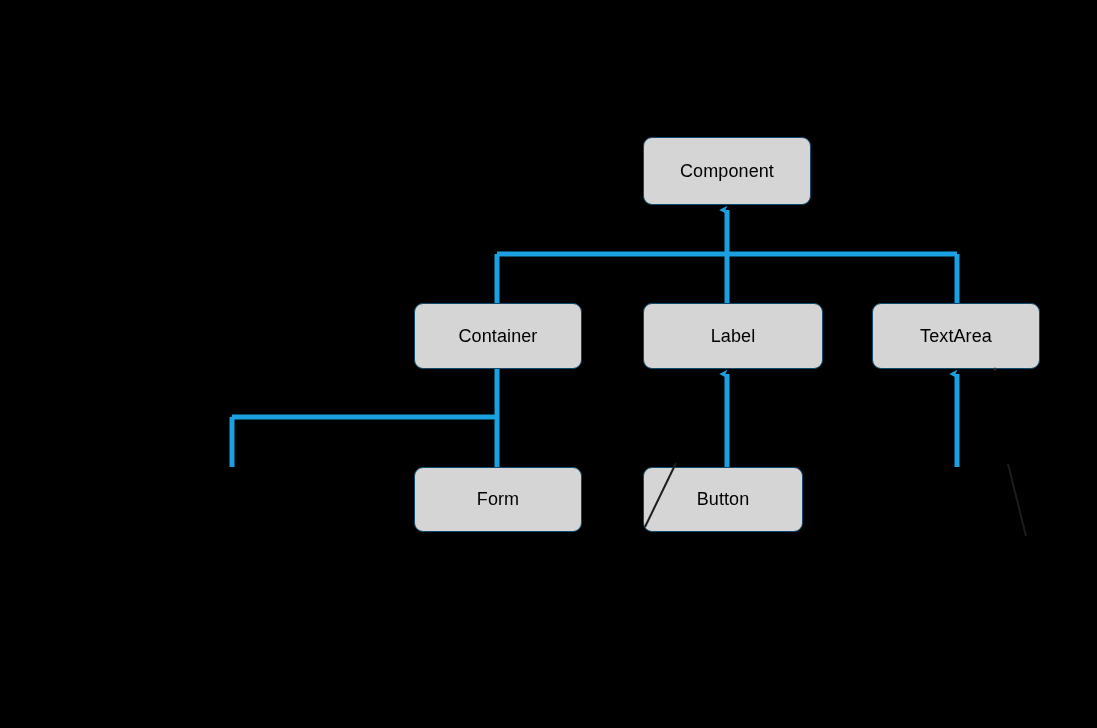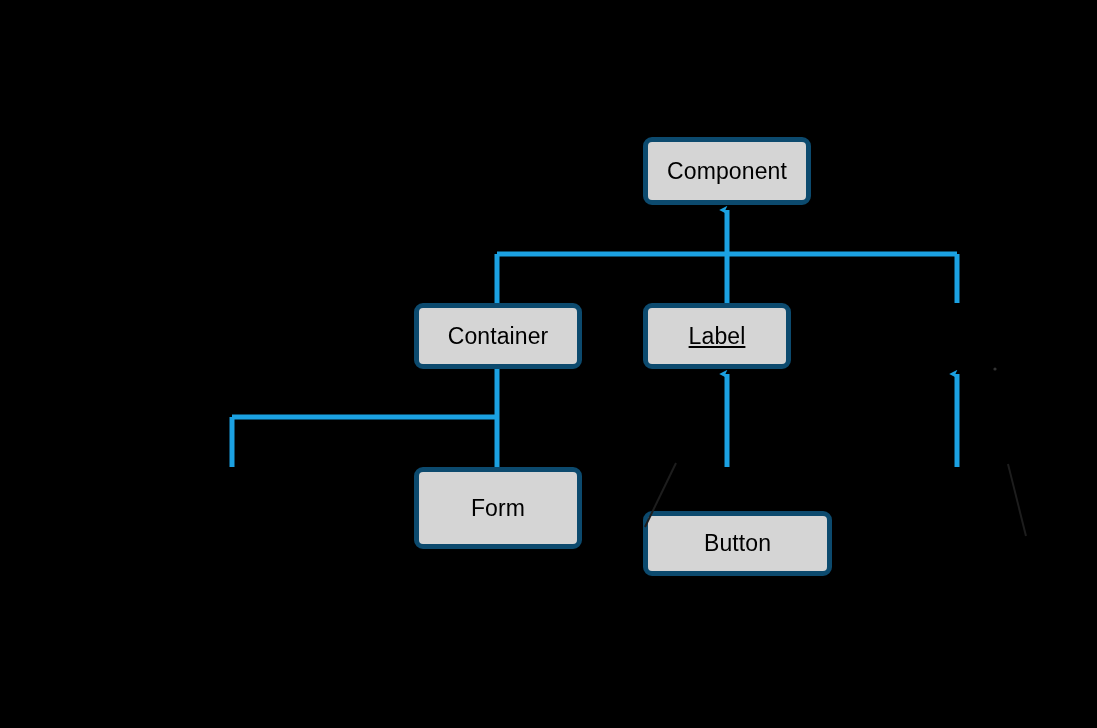--- a/index.html
+++ b/index.html
@@ -23,27 +23,27 @@
     left: 0;
     top: 0;
     width: 1097px;
     height: 728px;
     pointer-events: none;
   }
   .node {
     position: absolute;
     box-sizing: border-box;
     background: #d5d5d5;
-    border: 5px solid #0c4a6e;
+    border: 1px solid #0c4a6e;
     border-radius: 9px;
     display: flex;
     align-items: center;
     justify-content: center;
     color: #000000;
-    font-size: 23px;
+    font-size: 18px;
     font-family: "Liberation Sans", sans-serif;
     letter-spacing: 0.1px;
     white-space: nowrap;
     z-index: 3;
   }
   .node-label {
     pointer-events: none;
   }
   #artifact-layer {
     position: absolute;
@@ -94,31 +94,34 @@
   </svg>
 
   <div class="node" style="left:643px; top:137px; width:168px; height:68px;">
     <span class="node-label">Component</span>
   </div>
 
   <div class="node" style="left:414px; top:303px; width:168px; height:66px;">
     <span class="node-label">Container</span>
   </div>
 
-  <div class="node" style="left:643px; top:303px; width:148px; height:66px;text-decoration:underline;">
+  <div class="node" style="left:643px; top:303px; width:180px; height:66px;">
     <span class="node-label">Label</span>
   </div>
 
+  <div class="node" style="left:872px; top:303px; width:168px; height:66px;">
+    <span class="node-label">TextArea</span>
+  </div>
 
 
-  <div class="node" style="left:414px; top:467px; width:168px; height:82px;">
+  <div class="node" style="left:414px; top:467px; width:168px; height:65px;">
     <span class="node-label">Form</span>
   </div>
 
-  <div class="node" style="left:643px; top:467px; width:189px; height:65px;margin-top:44px;">
+  <div class="node" style="left:643px; top:467px; width:160px; height:65px;">
     <span class="node-label">Button</span>
   </div>
 
 
   <svg id="artifact-layer" viewBox="0 0 1097 728" width="1097" height="728" xmlns="http://www.w3.org/2000/svg">
     <line x1="676" y1="463" x2="645" y2="527" stroke="#1d1d1d" stroke-width="2"></line>
     <line x1="1008" y1="464" x2="1026" y2="536" stroke="#1d1d1d" stroke-width="2"></line>
     <circle cx="995" cy="369" r="1.6" fill="#333333"></circle>
   </svg>
 

